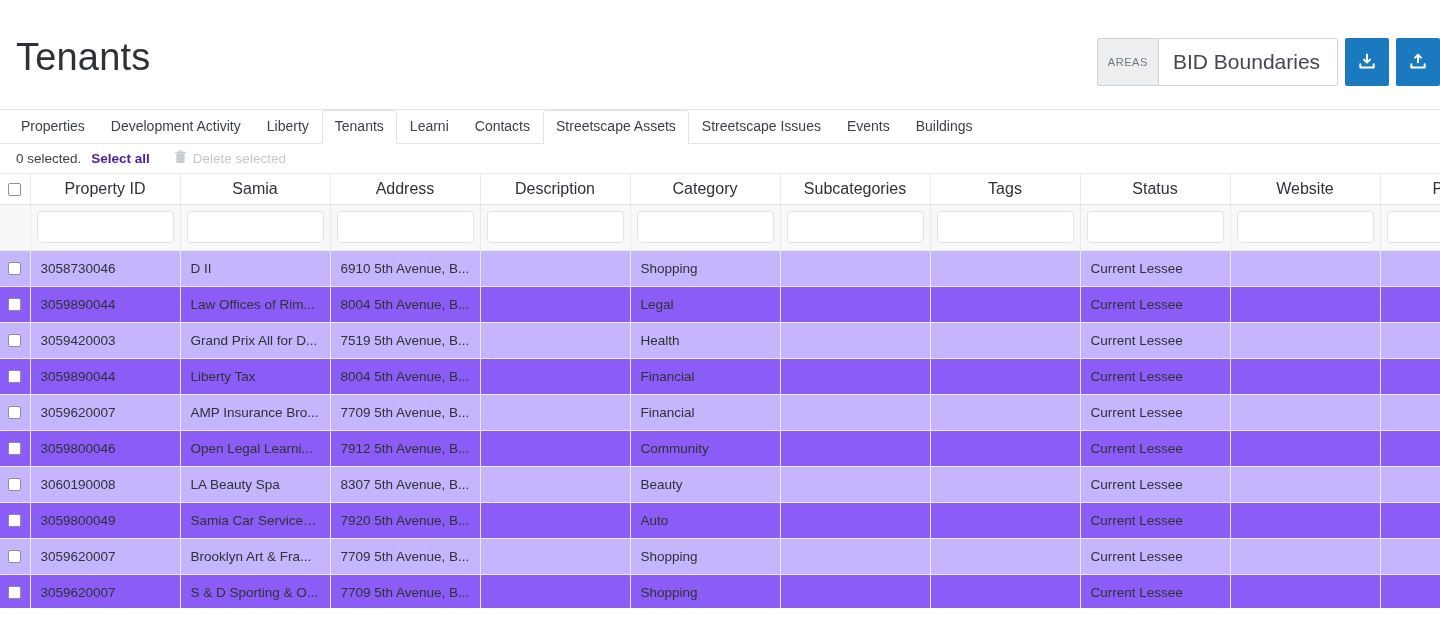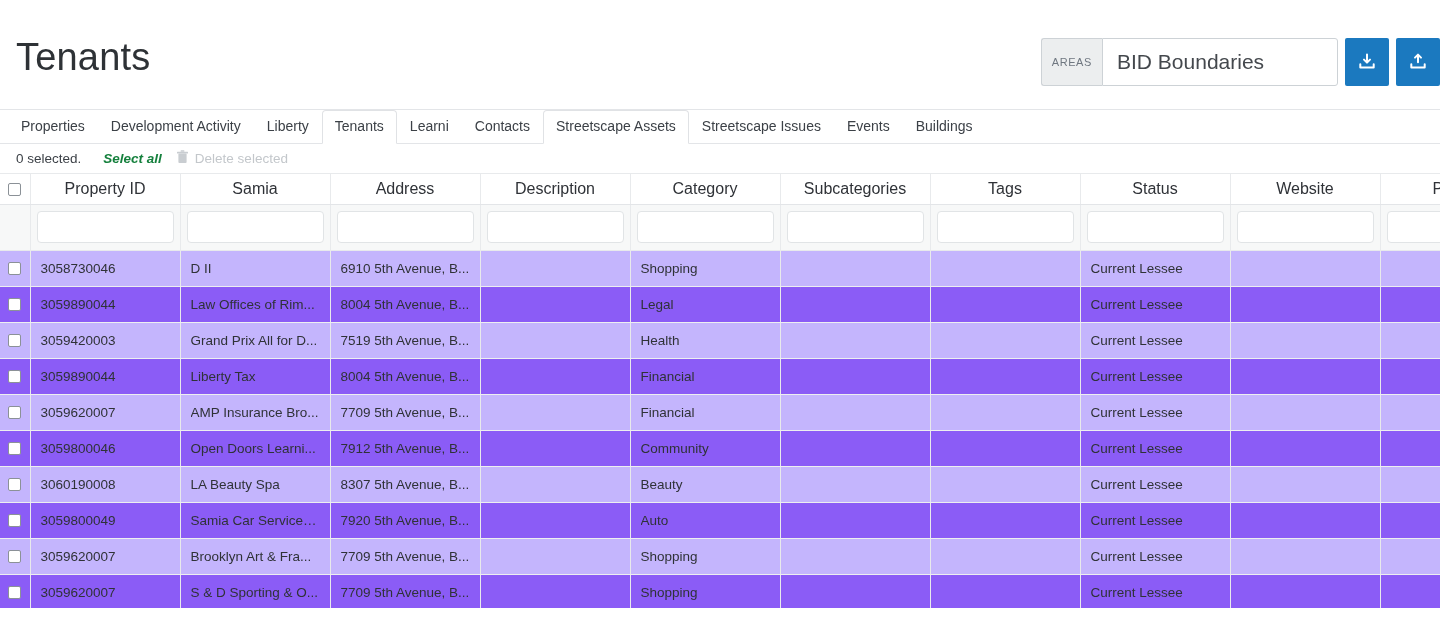--- a/index.html
+++ b/index.html
@@ -51,21 +51,21 @@
     padding: 0 10px;
     background: #eceeef;
     border: 1px solid #cdd2d6;
     border-right: none;
     border-radius: 3px 0 0 3px;
     font-size: 11px;
     letter-spacing: .6px;
     color: #6f7780;
   }
   .area-input {
-    width: 236px;
+    width: 180px;
     height: 48px;
     padding: 0 14px;
     border: 1px solid #cdd2d6;
     border-radius: 0 3px 3px 0;
     background: #ffffff;
     font-family: "Liberation Sans", sans-serif;
     font-size: 21px;
     font-weight: 300;
     color: #44484d;
     outline: none;
@@ -117,27 +117,26 @@
   
   .select-bar {
     height: 30px;
     display: flex;
     align-items: center;
     padding-left: 16px;
     font-size: 13.5px;
     color: #3c4147;
     border-bottom: 1px solid #e8eaec;
   }
-  .sel-count { margin-right: 22px; }
+  .sel-count { margin-right: 10px; }
   .sel-all {
     font-weight: bold;
-    color: #15803d;
+    color: #4c1d95;
     cursor: pointer;
-    margin-right: 14px;
-    font-style: italic;
+    margin-right: 24px;
   }
   .del-wrap {
     display: flex;
     align-items: center;
     color: #c3c7cb;
     cursor: default;
   }
   .trash-icon { margin-right: 6px; display: block; }
 
   
@@ -489,21 +488,21 @@
           <td class="num">
             <span class="ell">212 518</span>
           </td>
         </tr>
         <tr class="data-row even">
           <td class="cb-col"><span class="cbox"></span></td>
           <td>
             <span class="ell">3059800046</span>
           </td>
           <td>
-            <span class="ell">Open Doors Learni...</span>
+            <span class="ell">Open Legal Learni...</span>
           </td>
           <td>
             <span class="ell">7912 5th Avenue, B...</span>
           </td>
           <td>
             <span class="ell"></span>
           </td>
           <td>
             <span class="ell">Community</span>
           </td>

